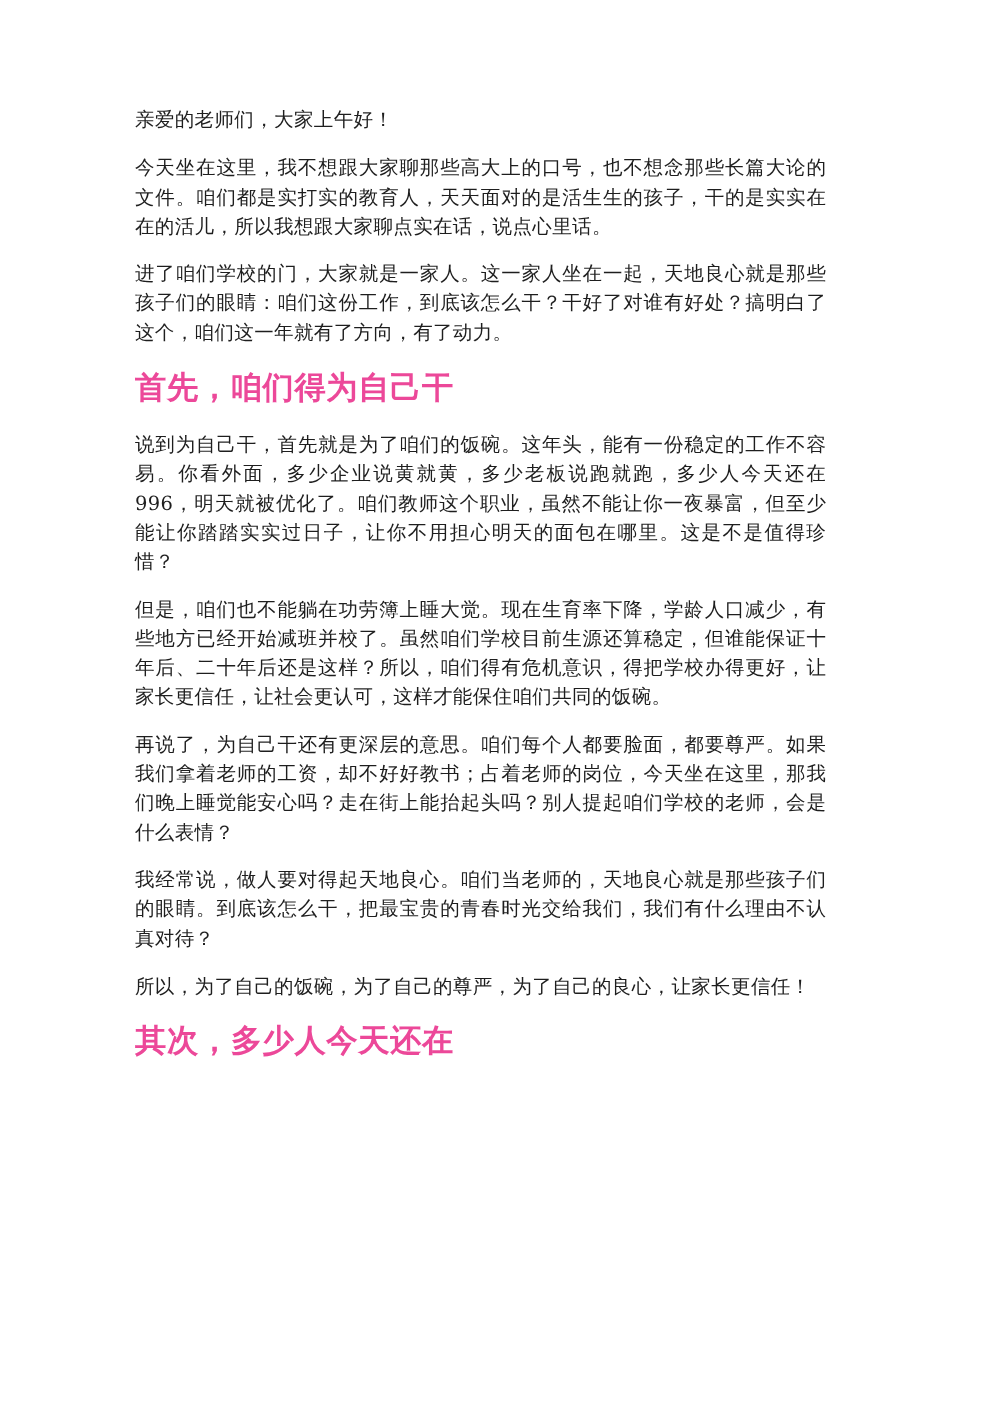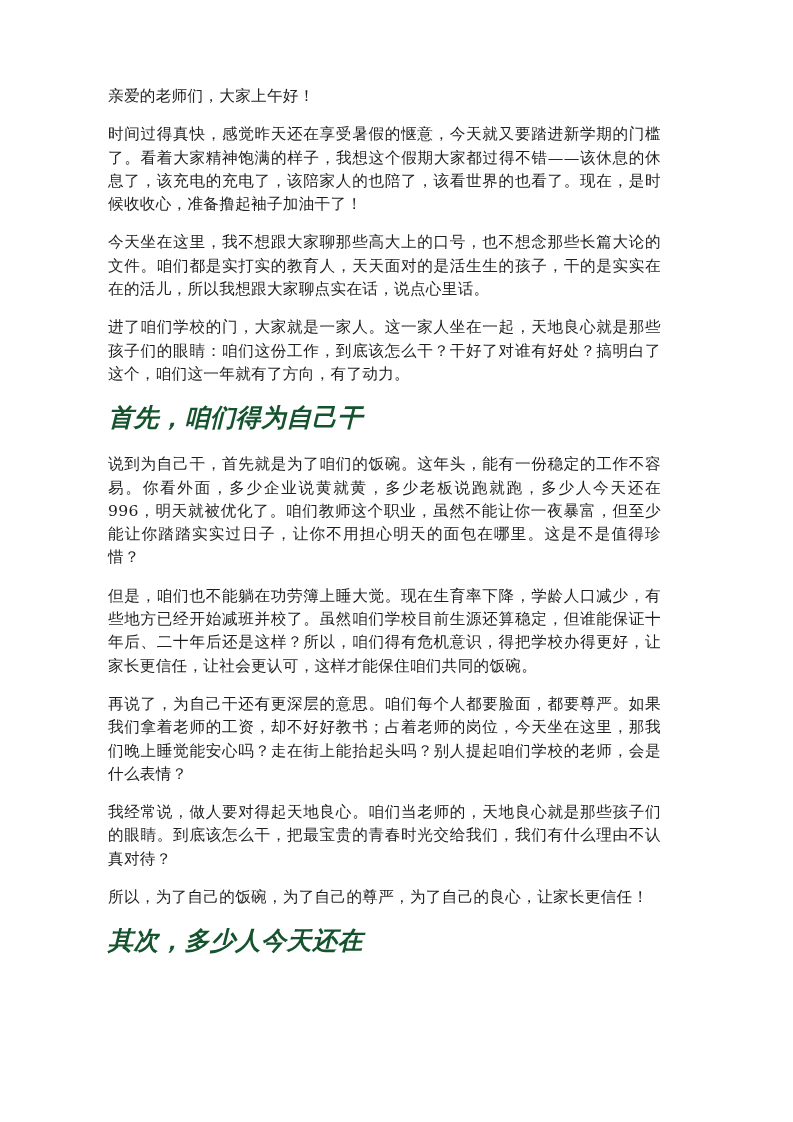--- a/index.html
+++ b/index.html
@@ -28,31 +28,29 @@
       text-align: justify;
       text-justify: inter-character;
       letter-spacing: 0.3px;
     }
     .heading {
       margin: 4px 0 18px 0;
       font-family: "DejaVu Sans", "Liberation Sans", sans-serif;
       font-weight: bold;
       font-size: 25px;
       line-height: 34px;
-      color: #14532d;
+      color: #ec4899;
       letter-spacing: 0.5px;
-      font-style: italic;
     }
   </style>
 </head>
 <body>
 
 <div class="page">
   <p class="para">亲爱的老师们，大家上午好！</p>
-  <p class="para">时间过得真快，感觉昨天还在享受暑假的惬意，今天就又要踏进新学期的门槛了。看着大家精神饱满的样子，我想这个假期大家都过得不错——该休息的休息了，该充电的充电了，该陪家人的也陪了，该看世界的也看了。现在，是时候收收心，准备撸起袖子加油干了！</p>
   <p class="para">今天坐在这里，我不想跟大家聊那些高大上的口号，也不想念那些长篇大论的文件。咱们都是实打实的教育人，天天面对的是活生生的孩子，干的是实实在在的活儿，所以我想跟大家聊点实在话，说点心里话。</p>
   <p class="para">进了咱们学校的门，大家就是一家人。这一家人坐在一起，天地良心就是那些孩子们的眼睛：咱们这份工作，到底该怎么干？干好了对谁有好处？搞明白了这个，咱们这一年就有了方向，有了动力。</p>
   <h2 class="heading">首先，咱们得为自己干</h2>
   <p class="para">说到为自己干，首先就是为了咱们的饭碗。这年头，能有一份稳定的工作不容易。你看外面，多少企业说黄就黄，多少老板说跑就跑，多少人今天还在 996，明天就被优化了。咱们教师这个职业，虽然不能让你一夜暴富，但至少能让你踏踏实实过日子，让你不用担心明天的面包在哪里。这是不是值得珍惜？</p>
   <p class="para">但是，咱们也不能躺在功劳簿上睡大觉。现在生育率下降，学龄人口减少，有些地方已经开始减班并校了。虽然咱们学校目前生源还算稳定，但谁能保证十年后、二十年后还是这样？所以，咱们得有危机意识，得把学校办得更好，让家长更信任，让社会更认可，这样才能保住咱们共同的饭碗。</p>
   <p class="para">再说了，为自己干还有更深层的意思。咱们每个人都要脸面，都要尊严。如果我们拿着老师的工资，却不好好教书；占着老师的岗位，今天坐在这里，那我们晚上睡觉能安心吗？走在街上能抬起头吗？别人提起咱们学校的老师，会是什么表情？</p>
   <p class="para">我经常说，做人要对得起天地良心。咱们当老师的，天地良心就是那些孩子们的眼睛。到底该怎么干，把最宝贵的青春时光交给我们，我们有什么理由不认真对待？</p>
   <p class="para">所以，为了自己的饭碗，为了自己的尊严，为了自己的良心，让家长更信任！</p>
   <h2 class="heading">其次，多少人今天还在</h2>
 </div>

